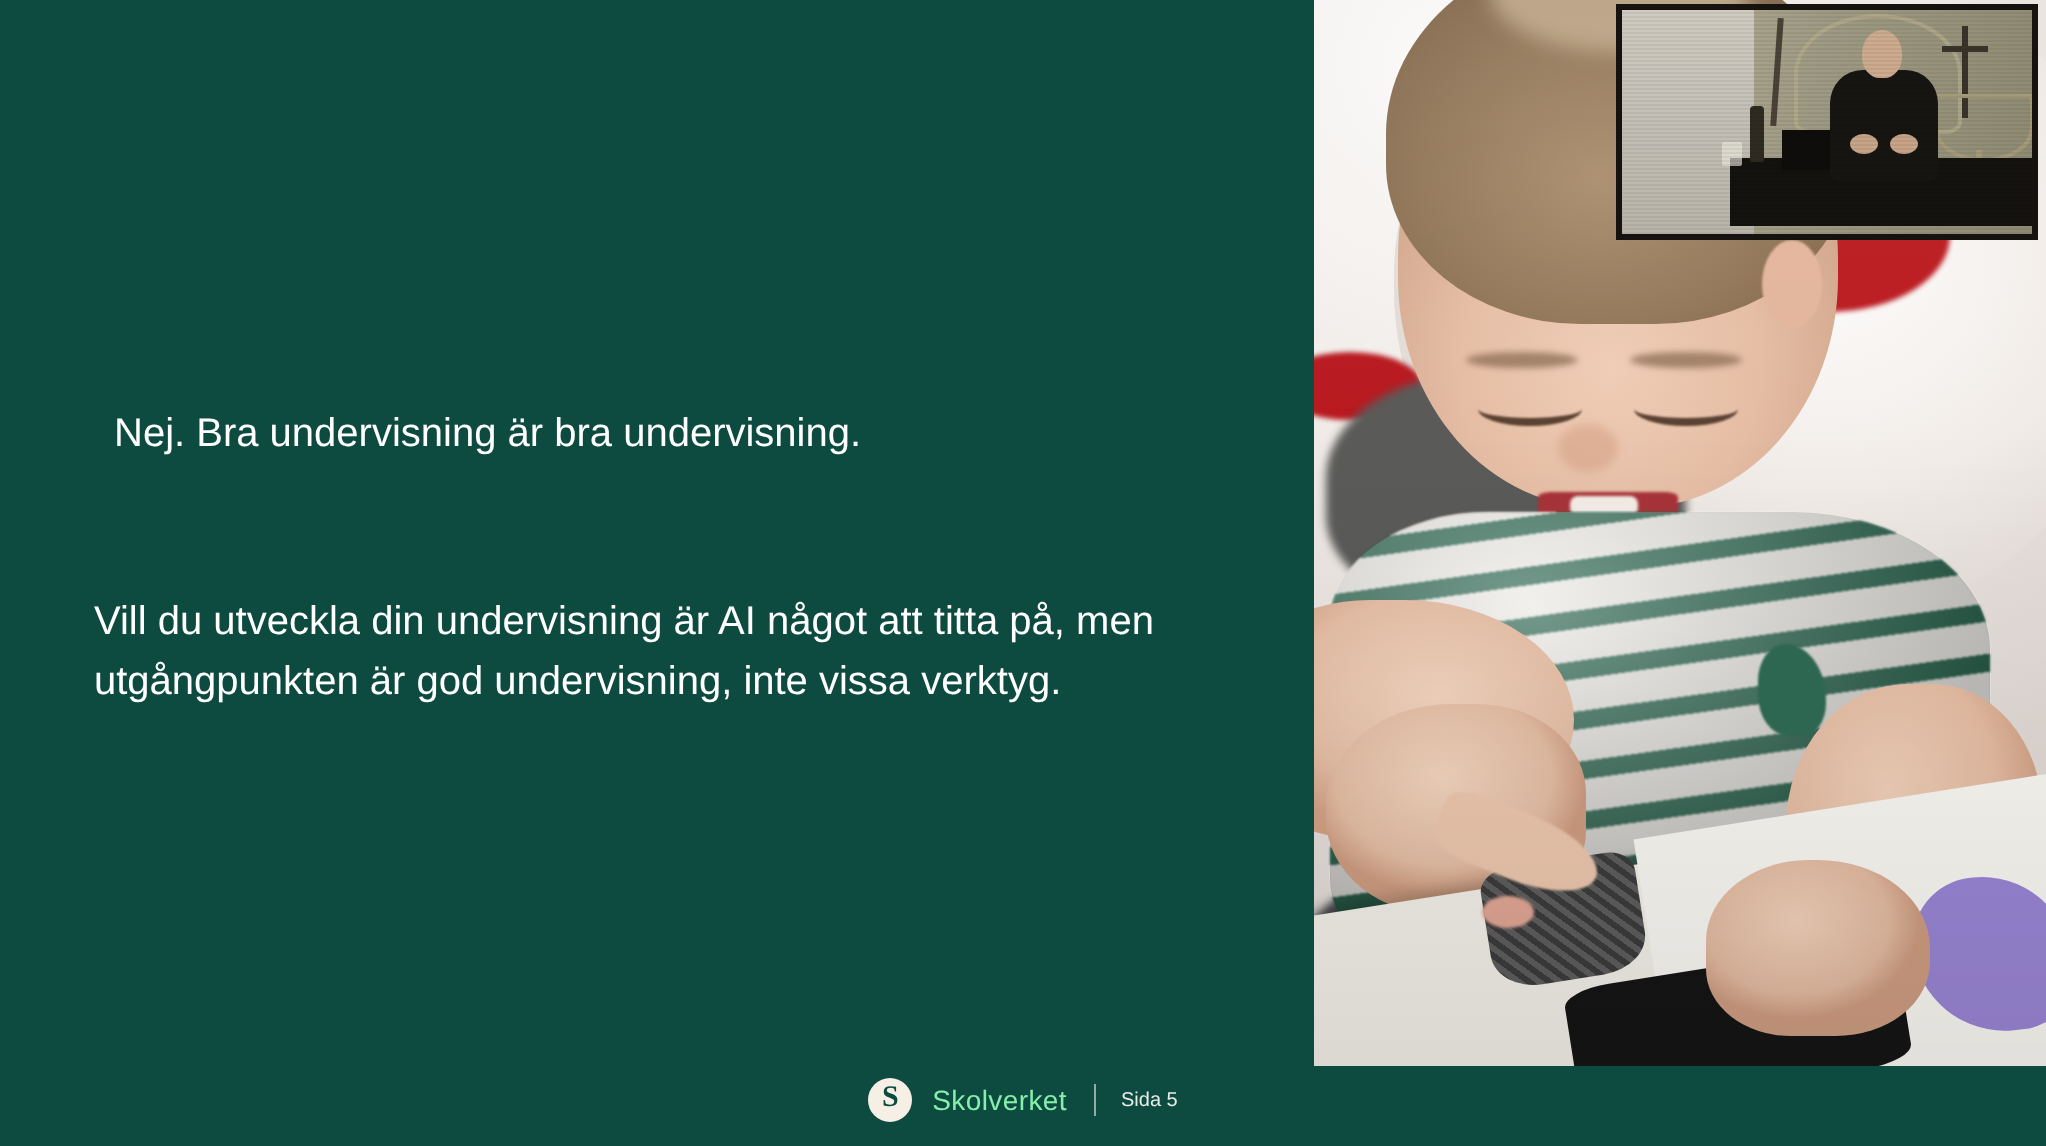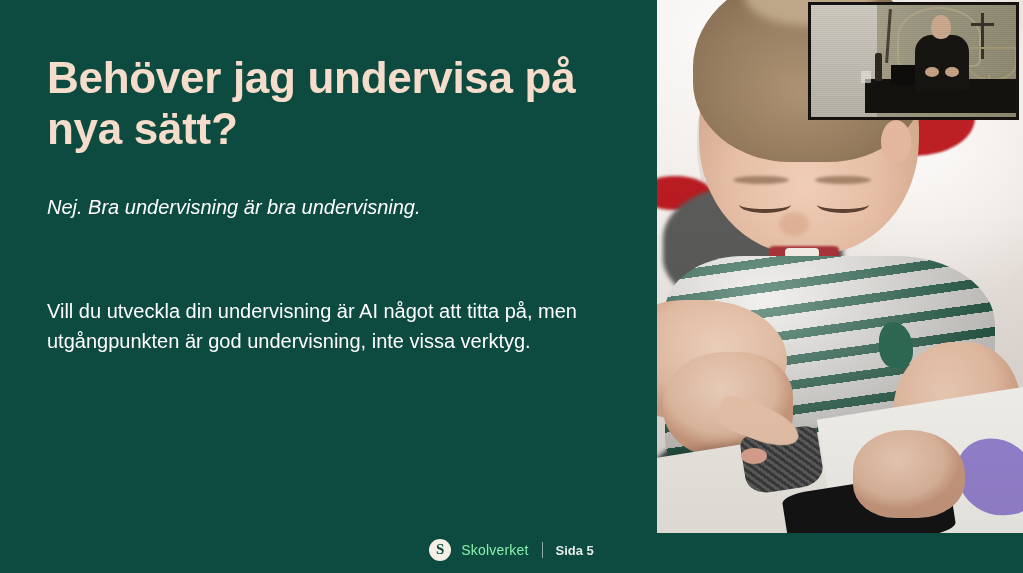--- a/index.html
+++ b/index.html
@@ -34,26 +34,25 @@
     font-size: 44px;
     font-weight: bold;
     line-height: 1.17;
     letter-spacing: -0.3px;
   }
   .lead-text {
     position: absolute;
     left: 0;
     top: 193px;
     width: 560px;
-    margin: 0;
+    margin: 10px;
     color: #ffffff;
     font-size: 20px;
     font-weight: normal;
     line-height: 1.45;
-    font-style: italic;
   }
   .body-text {
     position: absolute;
     left: 0;
     top: 296px;
     width: 540px;
     margin: 0;
     color: #ffffff;
     font-size: 20px;
     font-weight: normal;
@@ -403,31 +402,30 @@
     text-align: center;
   }
   .footer-div {
     width: 1px;
     height: 16px;
     background: rgba(255,255,255,.55);
     margin: 0 3px;
   }
   .page-label {
     color: #e6ece9;
-    font-size: 13px;
-    font-weight: bold;
+    font-size: 10px;
+    font-weight: normal;
   }
 </style>
 </head>
 <body>
 
 <div class="slide">
 
   <div class="text-col">
-    <h1 class="slide-title">Behöver jag undervisa på nya sätt?</h1>
     <p class="lead-text">Nej. Bra undervisning är bra undervisning.</p>
     <p class="body-text">Vill du utveckla din undervisning är AI något att titta på, men utgångpunkten är god undervisning, inte vissa verktyg.</p>
   </div>
 
   <div class="photo">
     <div class="ph-layer ph-bg"></div>
     <div class="ph-layer ph-adult-shirt"></div>
     <div class="ph-layer ph-red"></div>
     <div class="ph-layer ph-red2"></div>
     <div class="ph-layer ph-dark"></div>

